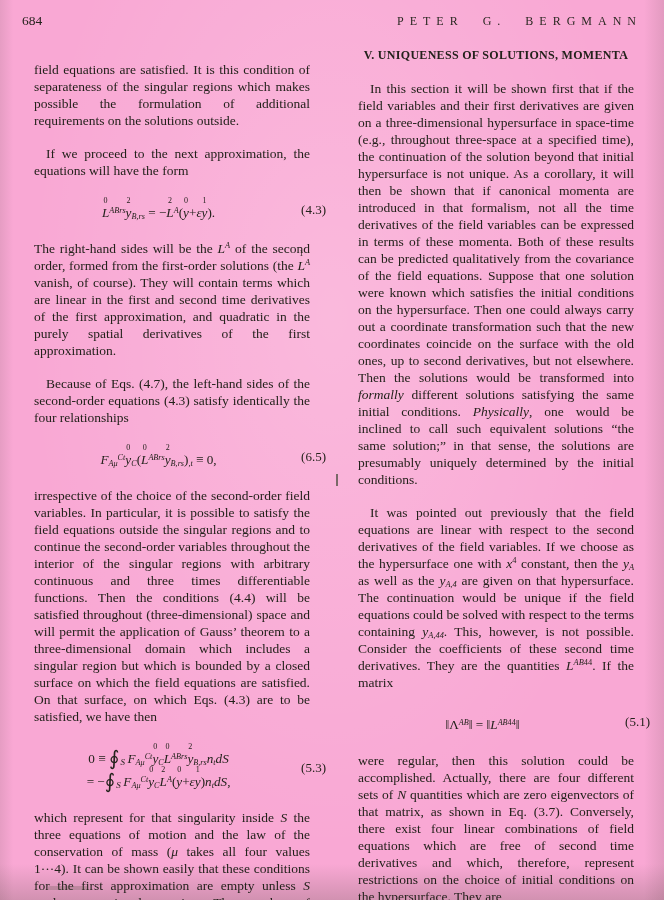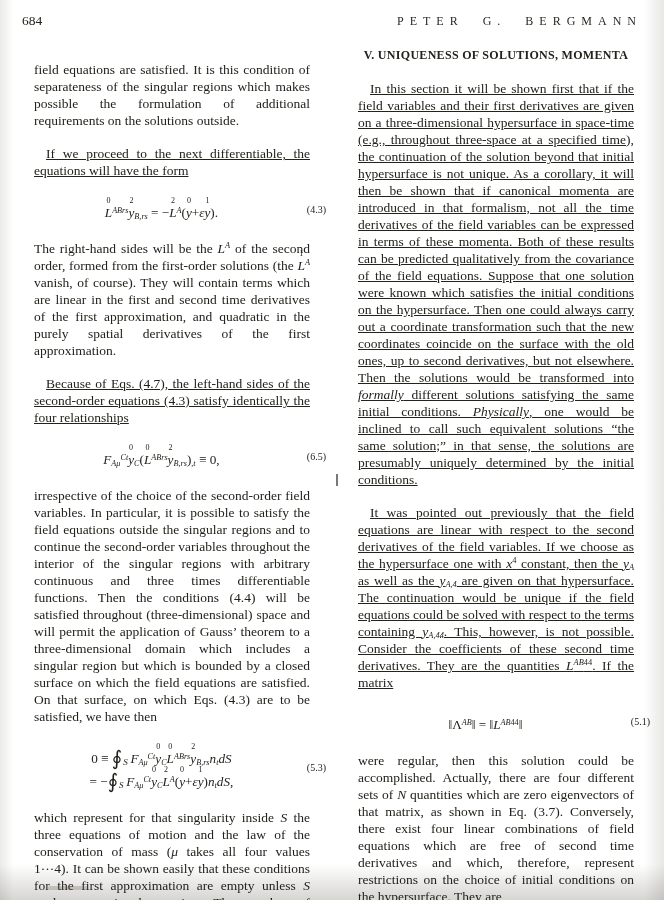--- a/index.html
+++ b/index.html
@@ -1,74 +1,74 @@
 <!DOCTYPE html>
 <html><head>
 <meta charset="utf-8">
 <style>
   html,body{margin:0;padding:0;background:#d8d4c6;}
   .page{
     position:relative;width:664px;height:900px;margin:0 auto;
-    background:#ffffff;
+    background:#f9a8d4;
     font-family:"Liberation Serif","DejaVu Serif",serif;
     color:#24221c;overflow:hidden;
   }
   .page::before{
     content:'';position:absolute;inset:0;pointer-events:none;
     background:
       linear-gradient(to right, rgba(60,55,45,0.10), rgba(0,0,0,0) 2%, rgba(0,0,0,0) 97%, rgba(60,55,45,0.12)),
       linear-gradient(to bottom, rgba(0,0,0,0) 96%, rgba(70,64,52,0.22) 100%),
       radial-gradient(ellipse at 50% 35%, rgba(255,255,255,0.20), rgba(0,0,0,0) 65%);
   }
   .header{position:absolute;top:13px;left:22px;right:22px;height:18px;}
   .page-number{position:absolute;left:0;top:0;font-size:13.5px;}
   .running-head{
     position:absolute;left:0;right:0;top:1px;text-align:right;
     font-size:12px;letter-spacing:6px;word-spacing:10px;color:#2b2922;
   }
   .columns{position:absolute;top:45px;left:18px;display:flex;gap:16px;}
   .col{width:308px;font-size:13.5px;line-height:17px;text-align:justify;}
   .col p{margin:16px;}
-  p.indent{text-indent:12px;text-decoration:underline;}
+  p.indent{text-indent:12px;}
   .col-heading{
     font-weight:bold;font-size:12px;text-align:center;letter-spacing:0.3px;
     margin:2px 0 10px 0;white-space:nowrap;
   }
   sup,sub{font-size:0.62em;line-height:0;}
   sup{vertical-align:0.55em;}
   sub{vertical-align:-0.25em;}
   .ov{position:relative;display:inline-block;}
   .ov .n{
     position:absolute;top:-7px;left:50%;transform:translateX(-50%);
     font-size:8px;font-style:normal;line-height:1;letter-spacing:0;
   }
   .eq{display:flex;align-items:center;margin:7px 0 8px 0;}
   .eq-body{flex:1;text-align:center;font-size:13.2px;padding-top:6px;}
   .eq-line{padding:3px 0;}
-  .eq-label{font-size:10px;padding-left:2px;font-style:normal;}
+  .eq-label{font-size:13px;padding-left:2px;font-style:normal;}
   .oint{font-size:20px;line-height:0;position:relative;top:2px;padding-right:1px;}
   .lim{font-size:9px;font-style:italic;}
   .scan-mark{position:absolute;left:336px;top:474px;width:1.5px;height:12px;background:#5a564b;opacity:.8;}
   .scan-smudge{position:absolute;left:48px;top:886px;width:40px;height:4px;background:rgba(90,84,70,0.25);border-radius:2px;}
 </style>
 </head>
 <body>
 
 <div class="page">
 
   <div class="header">
     <span class="page-number">684</span>
     <span class="running-head">PETER G. BERGMANN</span>
   </div>
 
   <div class="columns">
     <div class="col">
       <div>
           <p class="">field equations are satisfied. It is this condition of separateness of the singular regions which makes possible the formulation of additional requirements on the solutions outside.</p>
-          <p class="indent">If we proceed to the next differentiable, the equations will have the form</p>
+          <p class="indent">If we proceed to the next approximation, the equations will have the form</p>
           <div class="eq">
             <div class="eq-body">
               <div class="eq-line"><i><span class="ov">L<span class="n">0</span></span><sup>ABrs</sup><span class="ov">y<span class="n">2</span></span><sub>B,rs</sub></i> = −<i><span class="ov">L<span class="n">2</span></span><sup>A</sup></i>(<i><span class="ov">y<span class="n">0</span></span></i>+<i>ε<span class="ov">y<span class="n">1</span></span></i>).</div>
             </div>
             <span class="eq-label">(4.3)</span>
           </div>
           <p class="">The right-hand sides will be the <i>L<sup>A</sup></i> of the second order, formed from the first-order solutions (the <i><span class="ov">L<span class="n">1</span></span><sup>A</sup></i> vanish, of course). They will contain terms which are linear in the first and second time derivatives of the first approximation, and quadratic in the purely spatial derivatives of the first approximation.</p>
           <p class="indent">Because of Eqs. (4.7), the left-hand sides of the second-order equations (4.3) satisfy identically the four relationships</p>
           <div class="eq">
             <div class="eq-body">

